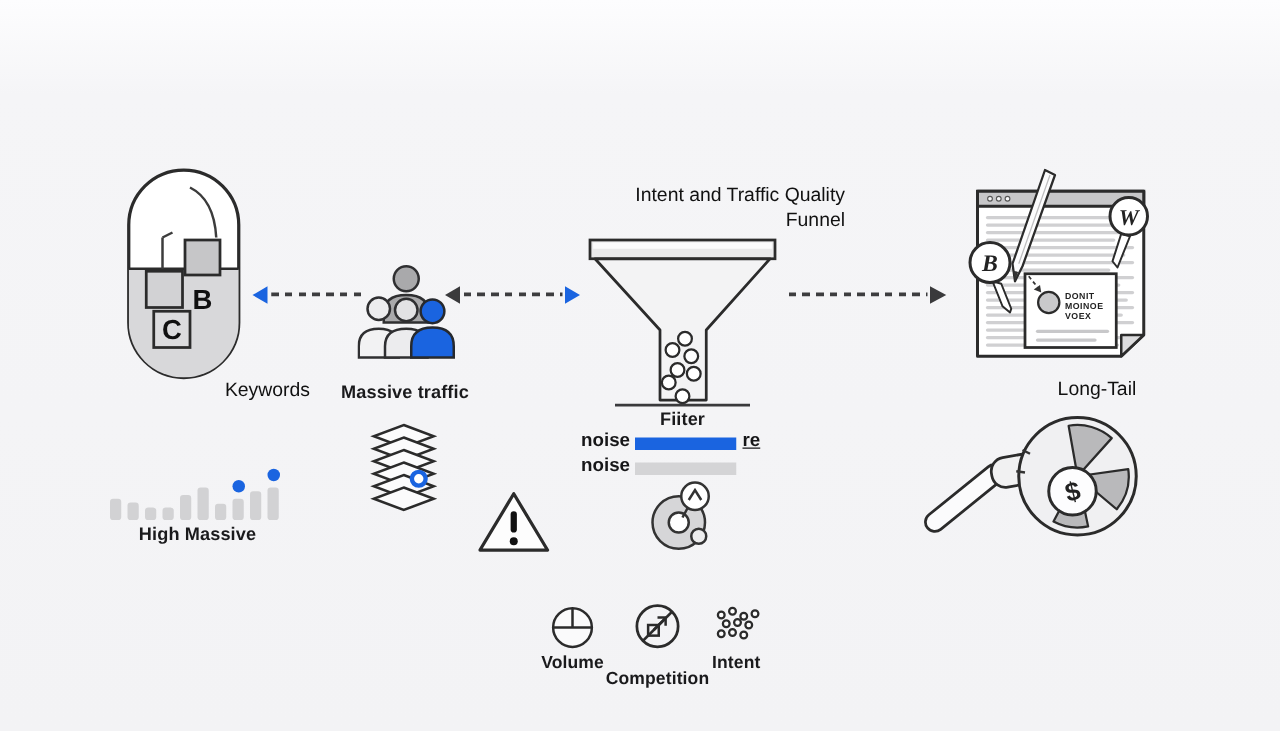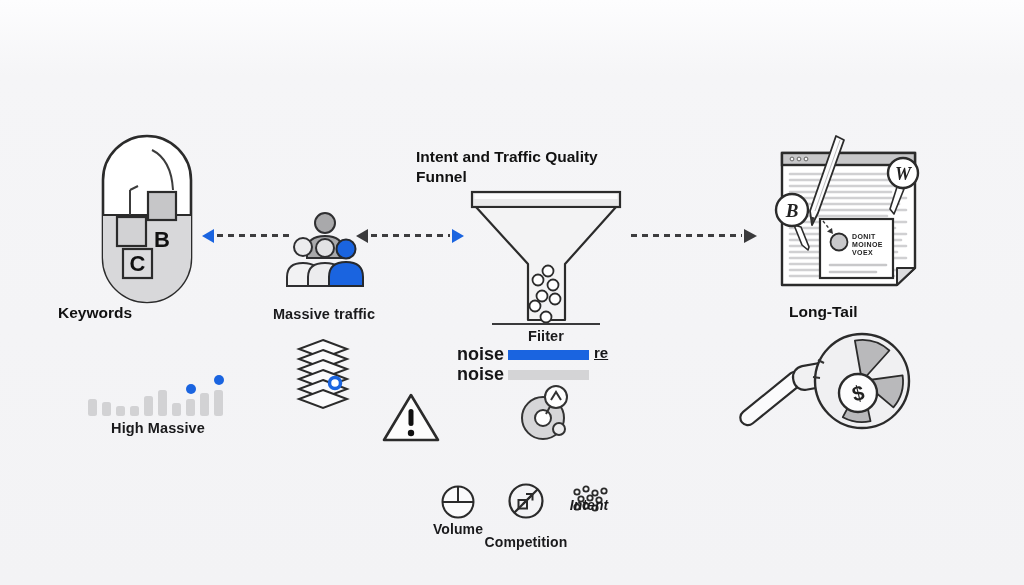--- a/index.html
+++ b/index.html
@@ -1,32 +1,32 @@
 <!DOCTYPE html>
 <html><head>
 <meta charset="utf-8">
 <style>
   html,body{margin:0;padding:0;background:#e9e9eb;}
   #canvas{position:relative;width:1024px;height:585px;overflow:hidden;
     background:linear-gradient(180deg,#fdfdfe 0%,#f5f5f7 13%,#f3f3f5 100%);
     font-family:"Liberation Sans","DejaVu Sans",sans-serif;color:#1b1b1d;}
   .abs{position:absolute;}
   .cap{position:absolute;font-weight:600;font-size:14.5px;text-align:center;letter-spacing:.1px;color:#1a1a1c;}
-  .cap-bold{position:absolute;font-weight:700;font-size:15.5px;text-align:left;line-height:19.5px;color:#111;}
+  .cap-bold{position:absolute;font-weight:400;font-size:15.5px;text-align:right;line-height:19.5px;color:#111;}
   .dash{position:absolute;height:2.6px;
     background:repeating-linear-gradient(90deg,#3d3d3f 0 6px,transparent 6px 11px);}
   .tri{position:absolute;width:0;height:0;border-top:7px solid transparent;border-bottom:7px solid transparent;}
   .tri-left-blue{border-right:12px solid #1a64e0;}
   .tri-left-dark{border-right:12px solid #3a3a3c;}
   .tri-right-blue{border-left:12px solid #1a64e0;}
   .tri-right-dark{border-left:13px solid #3a3a3c;}
   #volume-chart{position:absolute;left:88px;top:354px;width:145px;height:62px;}
   .vbar{position:absolute;bottom:0;width:9px;border-radius:2.5px;}
   .vdot{position:absolute;width:10px;height:10px;border-radius:50%;}
-  .noise-label{position:absolute;width:66px;text-align:right;font-size:18px;font-weight:600;color:#161618;}
+  .noise-label{position:absolute;width:66px;text-align:right;font-size:15px;font-weight:600;color:#161618;}
   .noise-bar{position:absolute;width:81px;height:10px;}
   .noise-suffix{position:absolute;font-size:15px;font-weight:600;color:#161618;}
   svg text{font-family:"Liberation Sans","DejaVu Sans",sans-serif;}
   .serif-letter{font-family:"Liberation Serif","DejaVu Serif",serif;font-style:italic;font-weight:bold;}
 </style>
 </head>
 <body>
 
 <div id="canvas">
 
@@ -234,15 +234,15 @@
         <circle cx="13" cy="15" r="2.7"></circle>
         <circle cx="22" cy="14" r="2.7"></circle>
       <circle cx="31" cy="16" r="2.7"></circle>
         <circle cx="9" cy="23" r="2.7"></circle>
         <circle cx="18" cy="22" r="2.7"></circle>
       <circle cx="27" cy="24" r="2.7"></circle>
     </g>
   </svg>
   <div class="cap" style="left:424px;top:521px;width:68px;font-size:14px;">Volume</div>
   <div class="cap" style="left:478px;top:534px;width:96px;font-size:14px;">Competition</div>
-  <div class="cap" style="left:561px;top:497px;width:56px;font-size:14px;font-style:italic;">Intent</div>
+  <div class="cap" style="left:561px;top:521px;width:56px;font-size:14px;">Intent</div>
 
 </div>
 
 </body></html>

